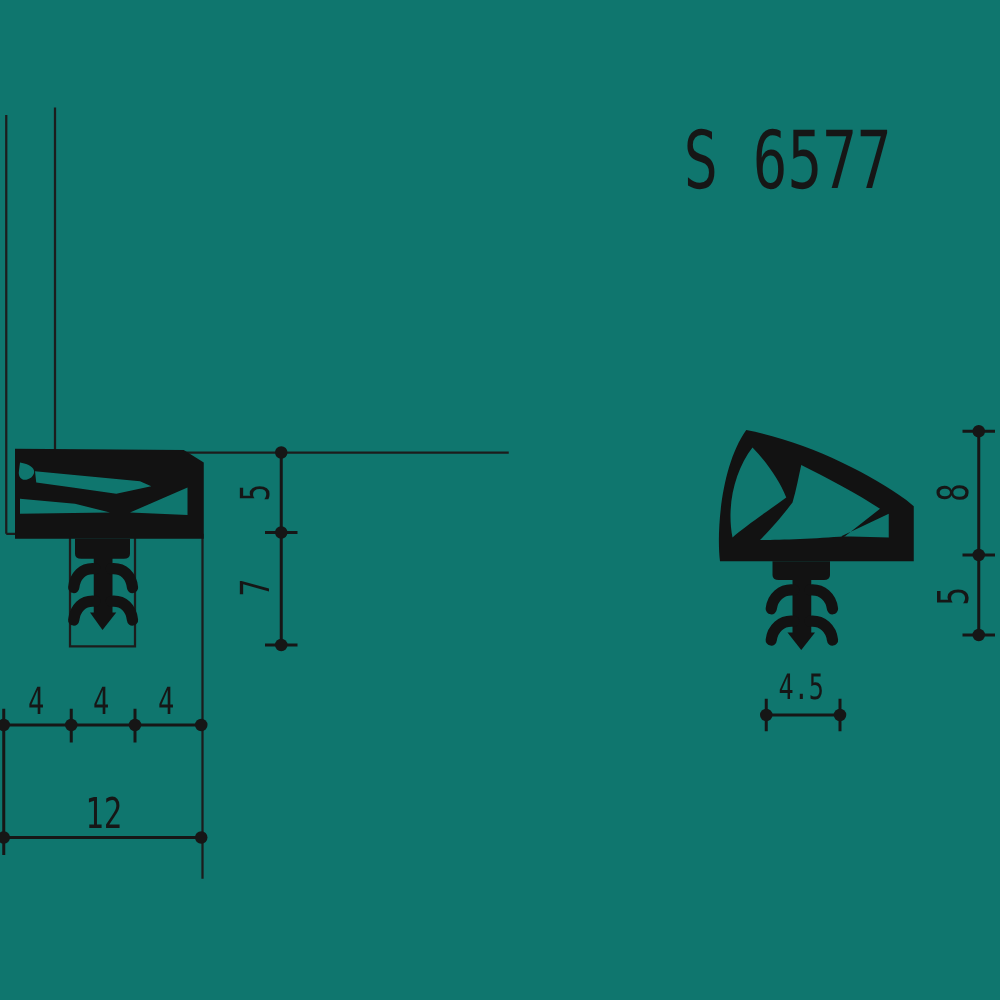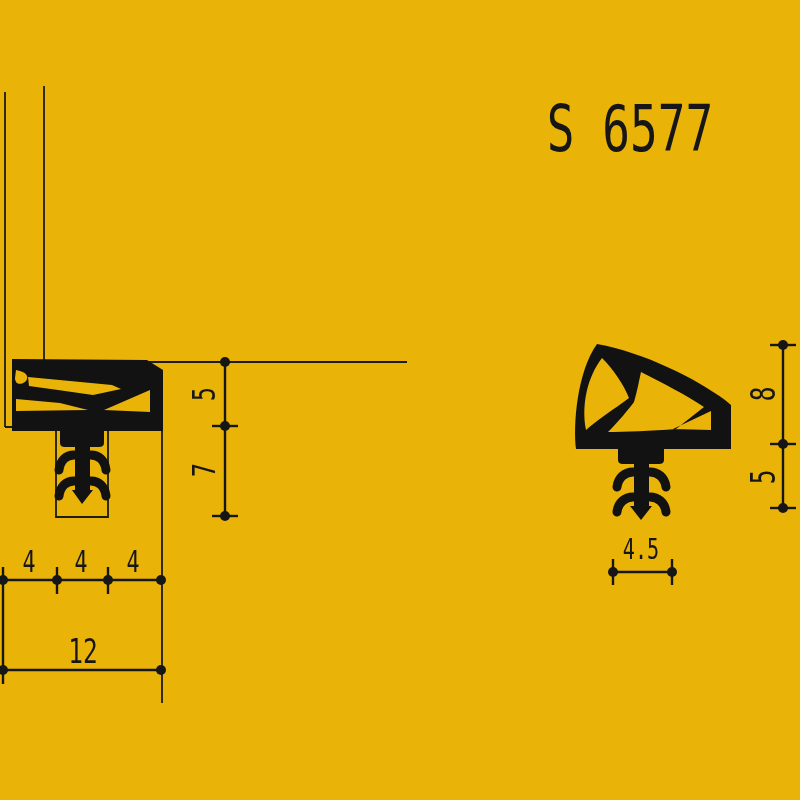--- a/index.html
+++ b/index.html
@@ -1,19 +1,19 @@
 <!DOCTYPE html>
 <html><head>
 <meta charset="utf-8">
 <style>
   html,body{margin:0;padding:0;background:#ffffff;}
   .canvas{
     position:relative;
     width:800px;height:800px;
-    background:#eab308;
+    background:#0f766e;
     overflow:hidden;
     font-family:"DejaVu Sans Mono", monospace;
   }
   .canvas svg{position:absolute;left:0;top:0;}
   .label{
     position:absolute;
     color:#161616;
     white-space:nowrap;
     transform:translate(-50%,-50%) scale(0.72,1);
     line-height:1;

